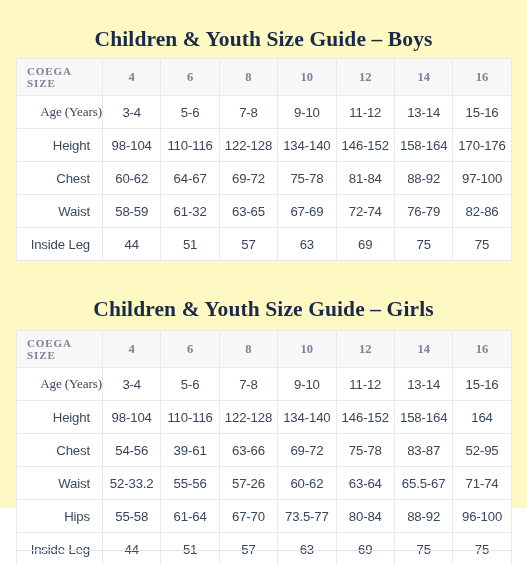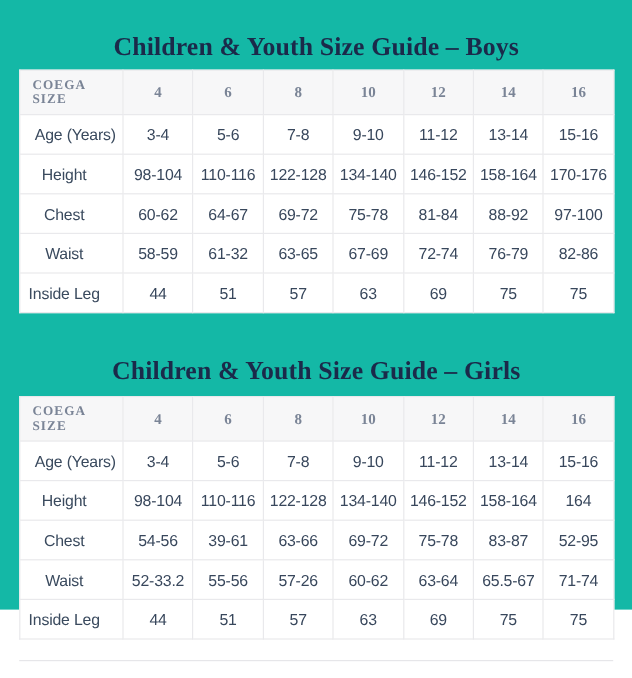--- a/index.html
+++ b/index.html
@@ -11,21 +11,21 @@
     width: 527px;
     height: 565px;
     font-family: "Liberation Sans", sans-serif;
     color: #2e3d50;
     overflow: hidden;
   }
   .page {
     width: 527px;
     height: 508px;
     position: relative;
-    background: #14b8a6;
+    background: #fef9c3;
     box-sizing: border-box;
   }
   .guide-title {
     font-family: "Liberation Serif", serif;
     font-weight: bold;
     font-size: 21.5px;
     letter-spacing: 0.1px;
     color: #1b2a4a;
     text-align: center;
     line-height: 1;
@@ -77,28 +77,29 @@
   }
 
   .size-table tbody td {
     height: 32px;
     font-family: "Liberation Sans", sans-serif;
     font-size: 13.2px;
     color: #38475c;
     letter-spacing: -0.15px;
   }
   .size-table tbody td.row-label {
-    text-align: center;
+    text-align: right;
     padding-right: 12px;
     color: #3a4a5e;
   }
   .size-table tbody tr:first-child td.row-label {
-    text-align: left;
+    text-align: right;
     padding-left: 12px;
     padding-right: 0;
+    font-family: Liberation Serif, serif;
   }
 
   .footer-rule {
     position: absolute;
     left: 16px;
     top: 550px;
     width: 495px;
     height: 1px;
     background: #e6e6e9;
   }
@@ -247,20 +248,30 @@
         <td class="row-label">Waist</td>
         <td>52-33.2</td>
         <td>55-56</td>
         <td>57-26</td>
         <td>60-62</td>
         <td>63-64</td>
         <td>65.5-67</td>
         <td>71-74</td>
       </tr>
       <tr>
+        <td class="row-label">Hips</td>
+        <td>55-58</td>
+        <td>61-64</td>
+        <td>67-70</td>
+        <td>73.5-77</td>
+        <td>80-84</td>
+        <td>88-92</td>
+        <td>96-100</td>
+      </tr>
+      <tr>
         <td class="row-label">Inside Leg</td>
         <td>44</td>
         <td>51</td>
         <td>57</td>
         <td>63</td>
         <td>69</td>
         <td>75</td>
         <td>75</td>
       </tr>
     </tbody>

